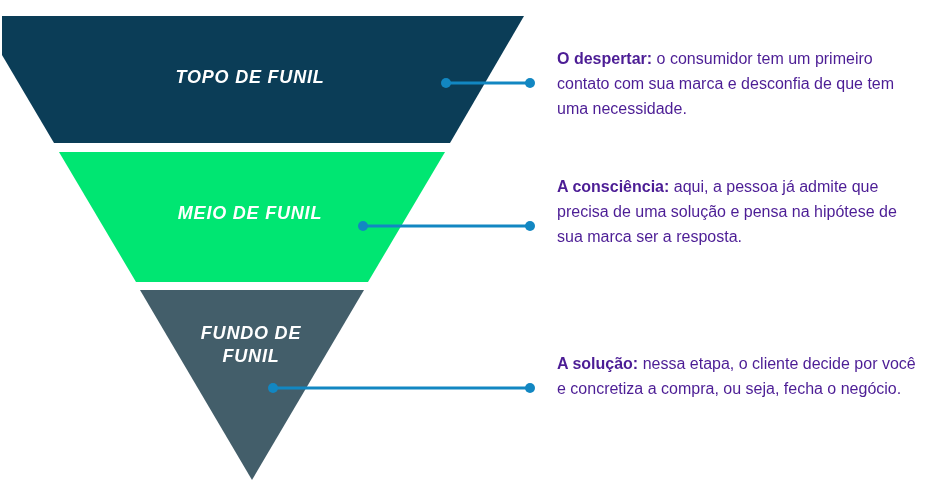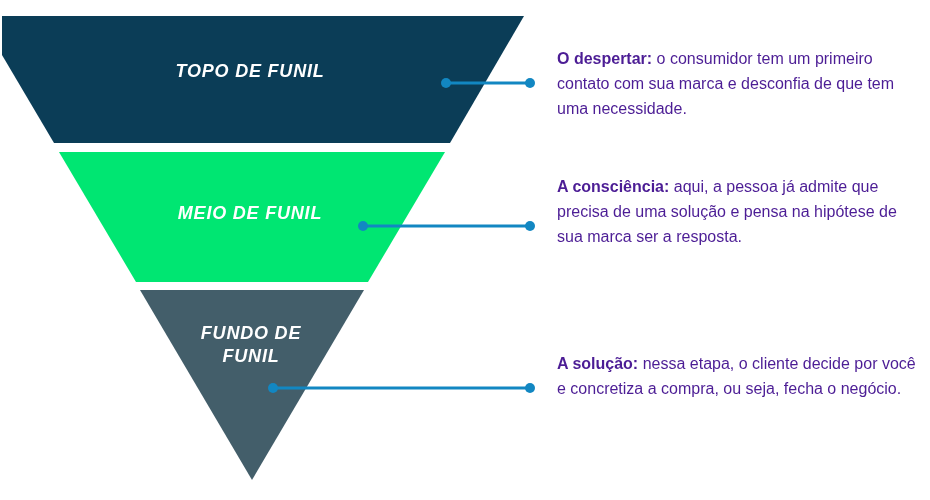--- a/index.html
+++ b/index.html
@@ -23,21 +23,21 @@
   .stage-label {
     position: absolute;
     color: #ffffff;
     font-weight: bold;
     font-style: italic;
     font-size: 18px;
     letter-spacing: 0.8px;
     text-align: center;
     line-height: 23px;
   }
-  .label-top    { left: 120px; top: 60px;  width: 260px; }
+  .label-top    { left: 120px; top: 66px;  width: 260px; }
   .label-middle { left: 120px; top: 202px; width: 260px; }
   .label-bottom { left: 186px; top: 322px; width: 130px; }
   .desc-block {
     position: absolute;
     left: 557px;
     width: 368px;
     color: #4c1d95;
     font-size: 16px;
     line-height: 25px;
   }

